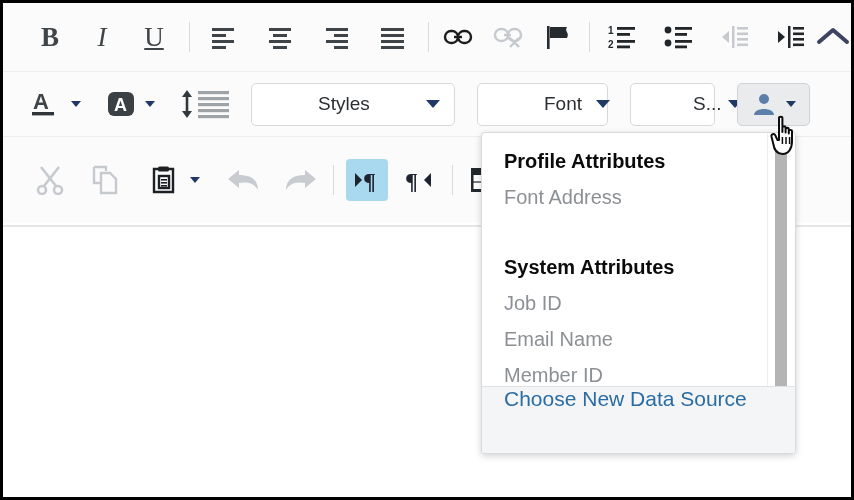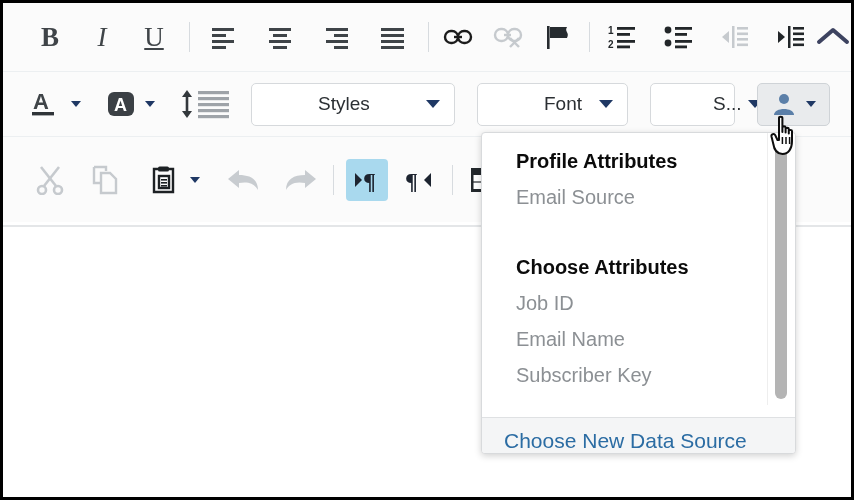--- a/index.html
+++ b/index.html
@@ -150,21 +150,21 @@
     z-index: 30;
   }
   .menu-scroll {
     position: absolute;
     left: 0; right: 0;
     top: 0;
     height: 272px;
     overflow: hidden;
   }
   .menu-list {
-    padding: 10px 0 0 34px;
+    padding: 10px 0 0 22px;
   }
   .menu-group-title {
     font-size: 20px;
     font-weight: bold;
     color: #0b0b0b;
     line-height: 36px;
     white-space: nowrap;
   }
   .menu-item {
     font-size: 20px;
@@ -190,25 +190,25 @@
     left: 7px;
     width: 12px;
     height: 258px;
     background: #b4b4b4;
     border-radius: 6px;
   }
 
   .menu-footer {
     position: absolute;
     left: 0; right: 0; bottom: 0;
-    height: 36px;
+    height: 67px;
     background: #f4f5f6;
     border-top: 1px solid #dfe1e3;
     display: flex;
-    align-items: flex-end;
+    align-items: flex-start;
     padding-left: 22px;
     box-sizing: border-box;
     cursor: pointer;
   }
   .menu-footer .lnk {
     font-size: 21px;
     color: #2b6ca3;
     white-space: nowrap;
   }
 
@@ -431,21 +431,21 @@
 
       <div class="gap" style="width:18px"></div>
 
       <div class="select" style="width:204px">
         <span class="lbl">Styles</span>
         <span class="caret-nav"></span>
       </div>
 
       <div class="gap" style="width:22px"></div>
 
-      <div class="select" style="width:151px">
+      <div class="select" style="width:131px">
         <span class="lbl">Font</span>
         <span class="caret-nav"></span>
       </div>
 
       <div class="gap" style="width:22px"></div>
 
       <div class="select" style="width:85px;padding-left:14px;padding-right:10px">
         <span class="lbl">S...</span>
         <span class="caret-nav" style="margin-left:6px"></span>
       </div>
@@ -570,27 +570,28 @@
   </div>
 
   <div class="editor-body"></div>
 
   <div class="menu">
 
     <div class="menu-scroll">
       <div class="menu-list">
 
         <div class="menu-group-title">Profile Attributes</div>
-        <div class="menu-item">Email Source</div>
+        <div class="menu-item">Font Address</div>
 
         <div class="menu-spacer"></div>
 
-        <div class="menu-group-title">Choose Attributes</div>
+        <div class="menu-group-title">System Attributes</div>
         <div class="menu-item">Job ID</div>
         <div class="menu-item">Email Name</div>
+        <div class="menu-item">Member ID</div>
         <div class="menu-item">Subscriber Key</div>
       </div>
     </div>
 
     <div class="menu-scrollbar-track">
       <div class="menu-scrollbar-thumb"></div>
     </div>
 
     <div class="menu-footer">
       <span class="lnk">Choose New Data Source</span>

